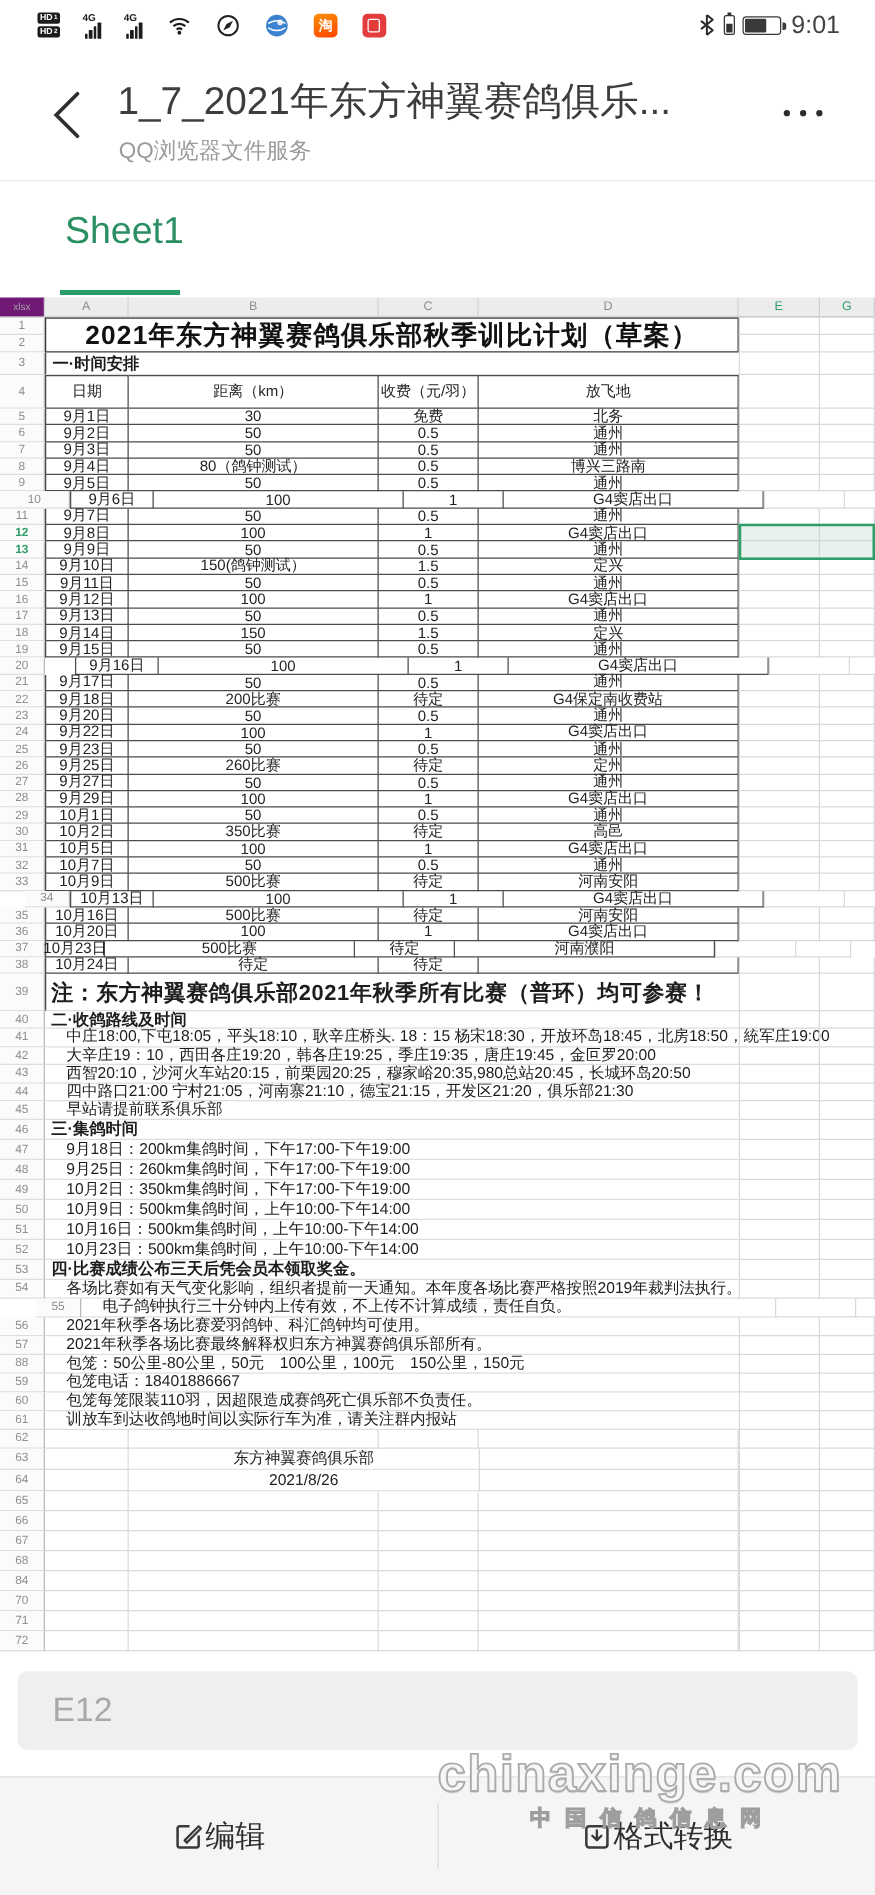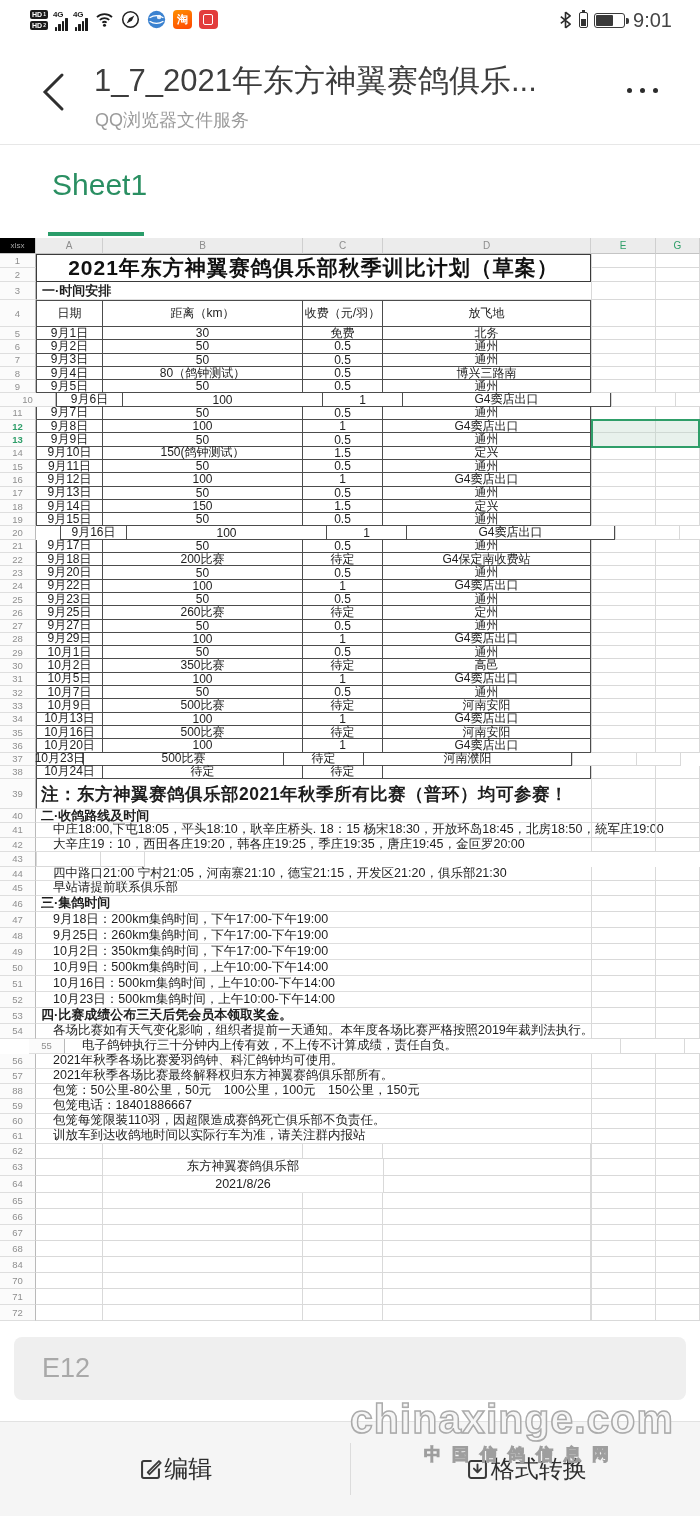--- a/index.html
+++ b/index.html
@@ -1,21 +1,21 @@
 <!DOCTYPE html>
 <html><head>
 <meta charset="utf-8">
 <style>
   * { margin:0; padding:0; box-sizing:border-box; }
   html,body { background:#fff; }
   body { font-family:"Liberation Sans","DejaVu Sans",sans-serif; width:700px; height:1516px; position:relative; overflow:hidden; }
 
   
   .status-bar { position:absolute; top:0; left:0; width:700px; height:40px; display:flex; align-items:center; justify-content:space-between; padding:0 28px 0 30px; }
-  .sb-left { display:flex; align-items:flex-start; gap:7px; }
+  .sb-left { display:flex; align-items:center; gap:20px; }
   .hd-stack { display:flex; flex-direction:column; gap:2px; }
   .hd-badge { background:#1c1c1c; color:#fff; font-size:7px; font-weight:bold; border-radius:2px; padding:1px 2px; line-height:1; display:flex; align-items:center; }
   .hd-badge sup { font-size:5px; margin-left:1px; }
   .sig { display:flex; align-items:flex-end; gap:1px; position:relative; padding-top:8px; }
   .sig .net { position:absolute; top:0; left:-2px; font-size:8px; color:#1c1c1c; font-weight:bold; }
   .sig i { display:block; width:2.5px; background:#1c1c1c; border-radius:0.5px; }
   .icon16 { width:19px; height:19px; display:block; }
   .app-sq { width:19px; height:19px; border-radius:4px; display:flex; align-items:center; justify-content:center; color:#fff; font-size:11px; font-weight:bold; }
   .sb-right { display:flex; align-items:center; gap:6px; }
   .vbat { width:9px; height:16px; border:1.2px solid #333; border-radius:2px; position:relative; }
@@ -41,21 +41,21 @@
 
   
   .sheet-grid { position:absolute; top:238px; left:0; width:700px; background:#fff; }
   .g-row { display:flex; width:700px; }
   .cell { display:flex; align-items:center; justify-content:center; font-size:12px; color:#222; overflow:visible; white-space:nowrap; }
   .gut { width:36px; flex:none; background:#fbfbfb; border-right:1px solid #b9b9b9; border-bottom:1px solid #dedede; color:#8f8f8f; font-size:9.5px; display:flex; align-items:center; justify-content:center; }
   .gut.sel { color:#2f9e69; font-weight:bold; }
   .colhead-row { height:16px; }
   .colhead { background:#ececec; border-right:1px solid #cfcfcf; border-bottom:1px solid #c4c4c4; color:#8d8d8d; font-size:10px; }
   .colhead.sel { color:#2f9e69; }
-  .corner { background:#000000; border-right:1px solid #cfcfcf; border-bottom:1px solid #c4c4c4; color:#a5a5a5; font-size:8px; }
+  .corner { background:#701a75; border-right:1px solid #cfcfcf; border-bottom:1px solid #c4c4c4; color:#a5a5a5; font-size:8px; }
   .dk { border-right:1px solid #4c4c4c; border-bottom:1px solid #4c4c4c; }
   .dk-l { border-left:1px solid #4c4c4c; }
   .dk-t { border-top:1px solid #4c4c4c; }
   .lt { border-right:1px solid #d9d9d9; border-bottom:1px solid #d9d9d9; }
   .lt-l { border-left:1px solid #d9d9d9; }
   .title-cell { font-size:21px; font-weight:bold; letter-spacing:1px; border:1.5px solid #3a3a3a; color:#111; }
   .note-cell { justify-content:flex-start; padding-left:17px; font-size:12.5px; border-bottom:1px solid #dedede; color:#1d1d1d; }
   .note-cell.bold { font-weight:bold; padding-left:5px; font-size:13px; }
   .note-cell.big { font-weight:bold; padding-left:4px; font-size:17.5px; letter-spacing:0.5px; }
   .center-cell { font-size:12.5px; border-bottom:1px solid #e3e3e3; }
@@ -448,21 +448,21 @@
     </div>
     <div class="g-row" style="height: 13.3px;">
       <div class="cell gut" style="width: 36px; height: 13.3px; flex: 0 0 auto;">33</div>
       <div class="cell dk dk-l" style="width: 67px; height: 13.3px; flex: 0 0 auto;">10月9日</div>
       <div class="cell dk" style="width: 200px; height: 13.3px; flex: 0 0 auto;">500比赛</div>
       <div class="cell dk" style="width: 80px; height: 13.3px; flex: 0 0 auto;">待定</div>
       <div class="cell dk" style="width: 208px; height: 13.3px; flex: 0 0 auto;">河南安阳</div>
       <div class="cell lt lt-l" style="width: 65px; height: 13.3px; flex: 0 0 auto;"></div>
       <div class="cell lt" style="width: 44px; height: 13.3px; flex: 0 0 auto;"></div>
     </div>
-    <div class="g-row" style="height: 13.3px;">
+    <div class="g-row" style="height: 13.3px; padding-left: 20px;">
       <div class="cell gut" style="width: 36px; height: 13.3px; flex: 0 0 auto;">34</div>
       <div class="cell dk dk-l" style="width: 67px; height: 13.3px; flex: 0 0 auto;">10月13日</div>
       <div class="cell dk" style="width: 200px; height: 13.3px; flex: 0 0 auto;">100</div>
       <div class="cell dk" style="width: 80px; height: 13.3px; flex: 0 0 auto;">1</div>
       <div class="cell dk" style="width: 208px; height: 13.3px; flex: 0 0 auto;">G4窦店出口</div>
       <div class="cell lt lt-l" style="width: 65px; height: 13.3px; flex: 0 0 auto;"></div>
       <div class="cell lt" style="width: 44px; height: 13.3px; flex: 0 0 auto;"></div>
     </div>
     <div class="g-row" style="height: 13.3px;">
       <div class="cell gut" style="width: 36px; height: 13.3px; flex: 0 0 auto;">35</div>
@@ -519,20 +519,21 @@
       <div class="cell lt" style="width: 44px; height: 14.5px; flex: 0 0 auto;"></div>
     </div>
     <div class="g-row" style="height: 14.5px;">
       <div class="cell gut" style="width: 36px; height: 14.5px; flex: 0 0 auto;">42</div>
       <div class="cell note-cell" style="width: 555px; height: 14.5px; flex: 0 0 auto;">大辛庄19：10，西田各庄19:20，韩各庄19:25，季庄19:35，唐庄19:45，金叵罗20:00</div>
       <div class="cell lt lt-l" style="width: 65px; height: 14.5px; flex: 0 0 auto;"></div>
       <div class="cell lt" style="width: 44px; height: 14.5px; flex: 0 0 auto;"></div>
     </div>
     <div class="g-row" style="height: 14.5px;">
       <div class="cell gut" style="width: 36px; height: 14.5px; flex: 0 0 auto;">43</div>
+      <div class="cell note-cell" style="width: 555px; height: 14.5px; flex: 0 0 auto;">西智20:10，沙河火车站20:15，前栗园20:25，穆家峪20:35,980总站20:45，长城环岛20:50</div>
       <div class="cell lt lt-l" style="width: 65px; height: 14.5px; flex: 0 0 auto;"></div>
       <div class="cell lt" style="width: 44px; height: 14.5px; flex: 0 0 auto;"></div>
     </div>
     <div class="g-row" style="height: 14.5px;">
       <div class="cell gut" style="width: 36px; height: 14.5px; flex: 0 0 auto;">44</div>
       <div class="cell note-cell" style="width: 555px; height: 14.5px; flex: 0 0 auto;">四中路口21:00 宁村21:05，河南寨21:10，德宝21:15，开发区21:20，俱乐部21:30</div>
       <div class="cell lt lt-l" style="width: 65px; height: 14.5px; flex: 0 0 auto;"></div>
       <div class="cell lt" style="width: 44px; height: 14.5px; flex: 0 0 auto;"></div>
     </div>
     <div class="g-row" style="height: 14.5px;">

